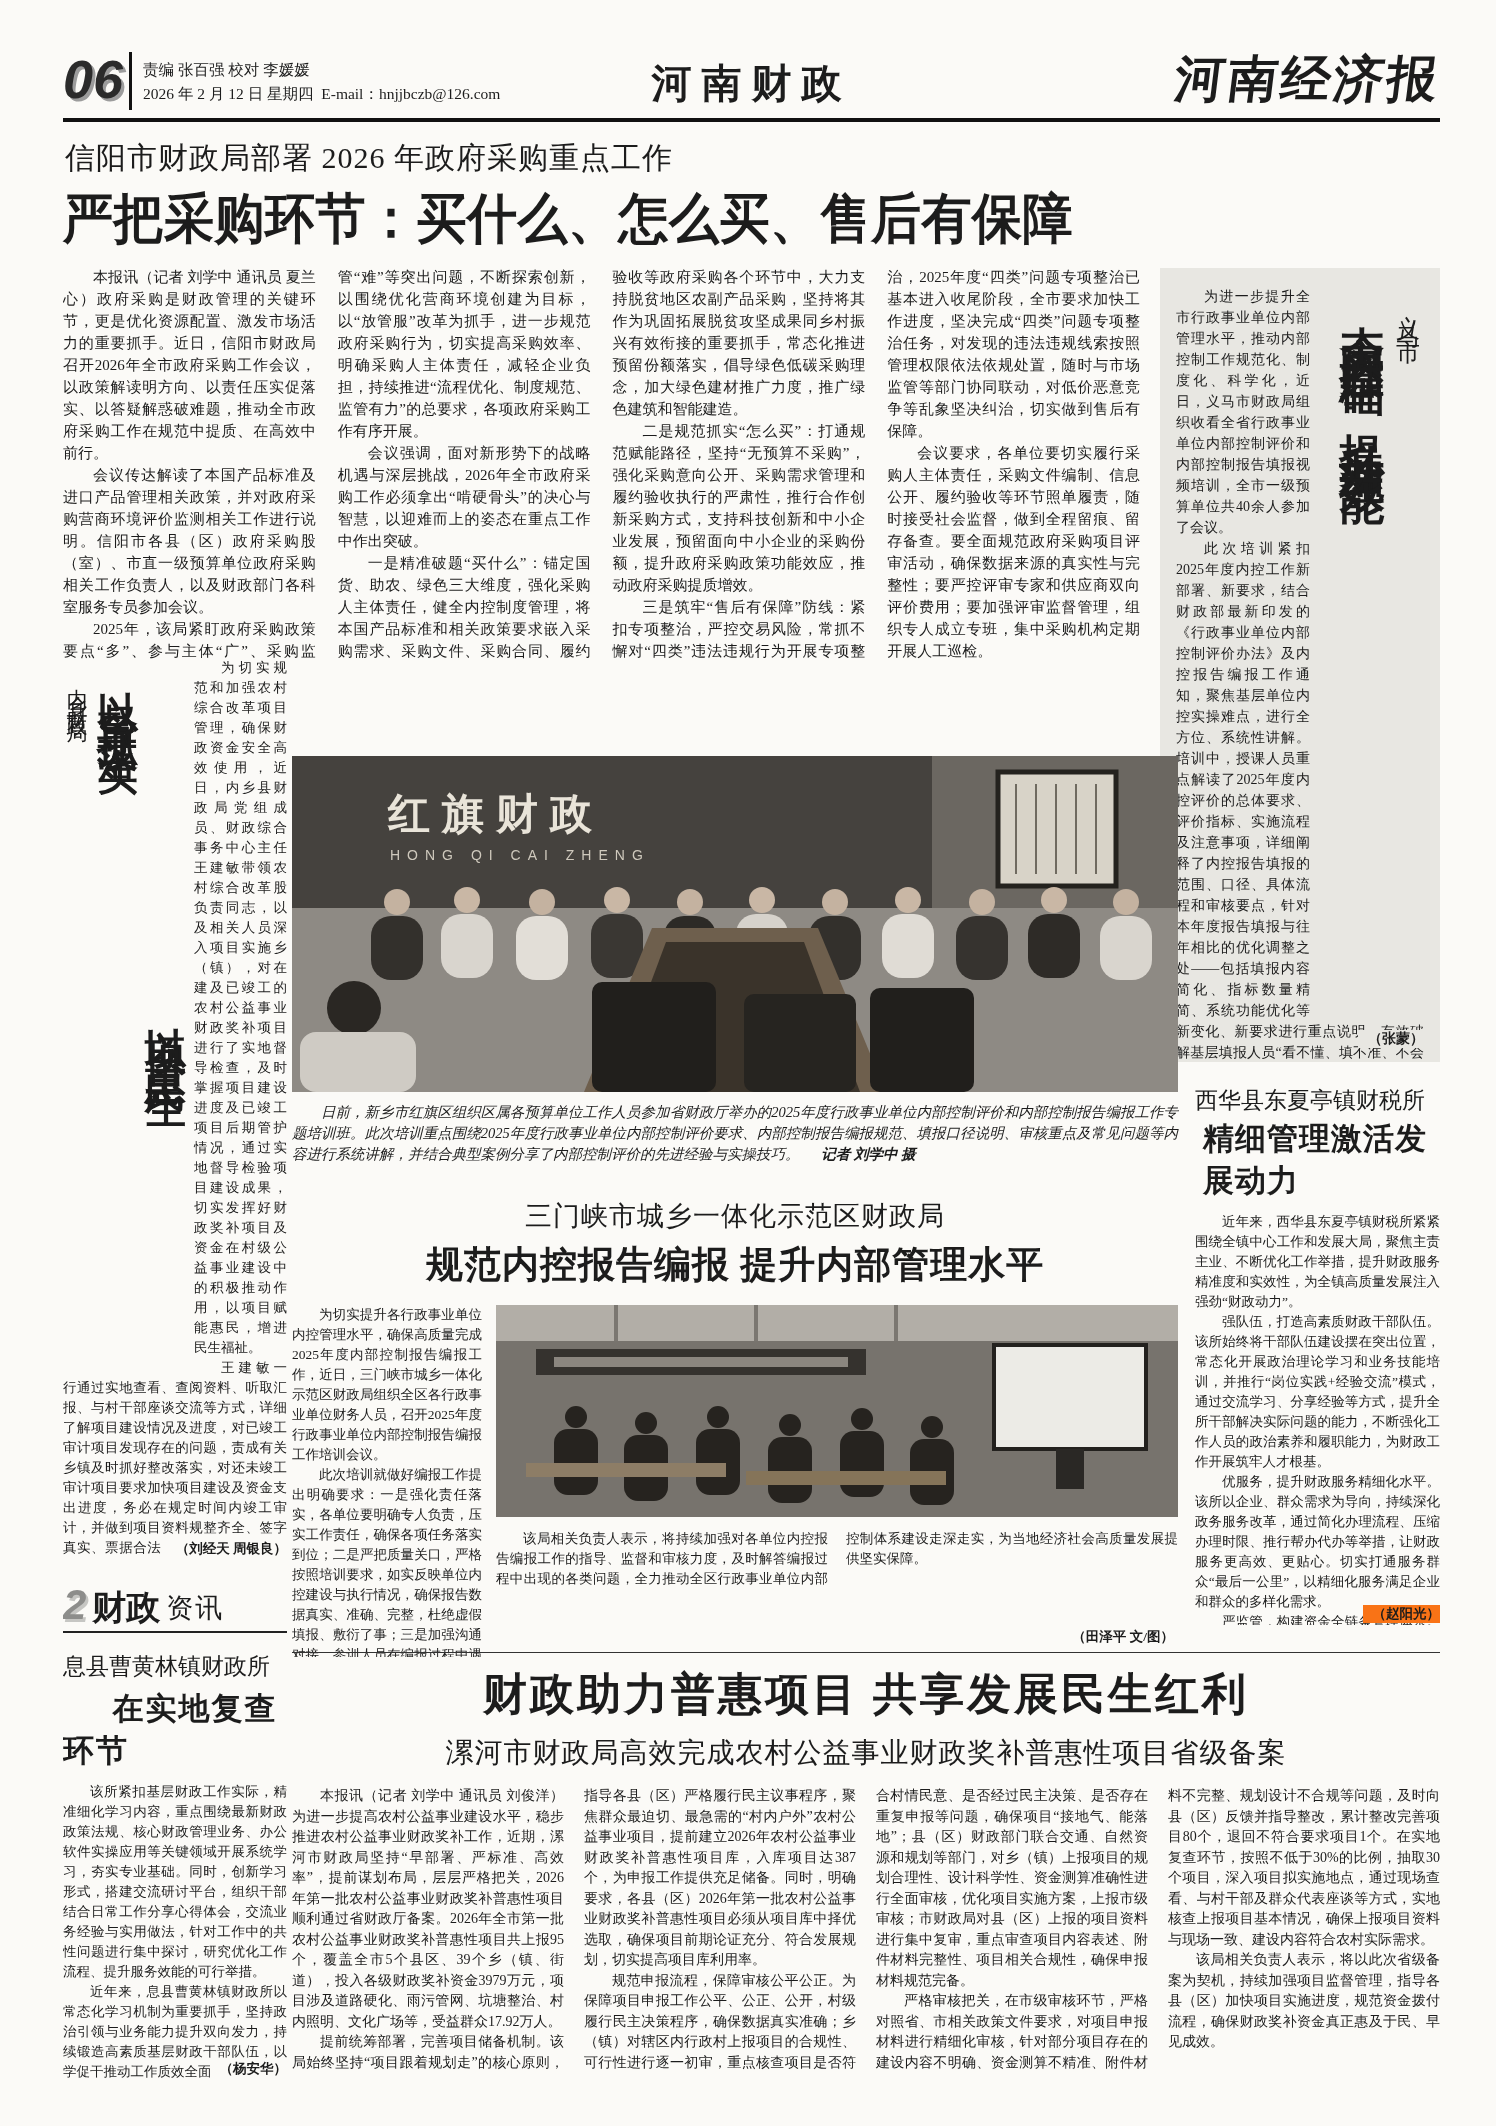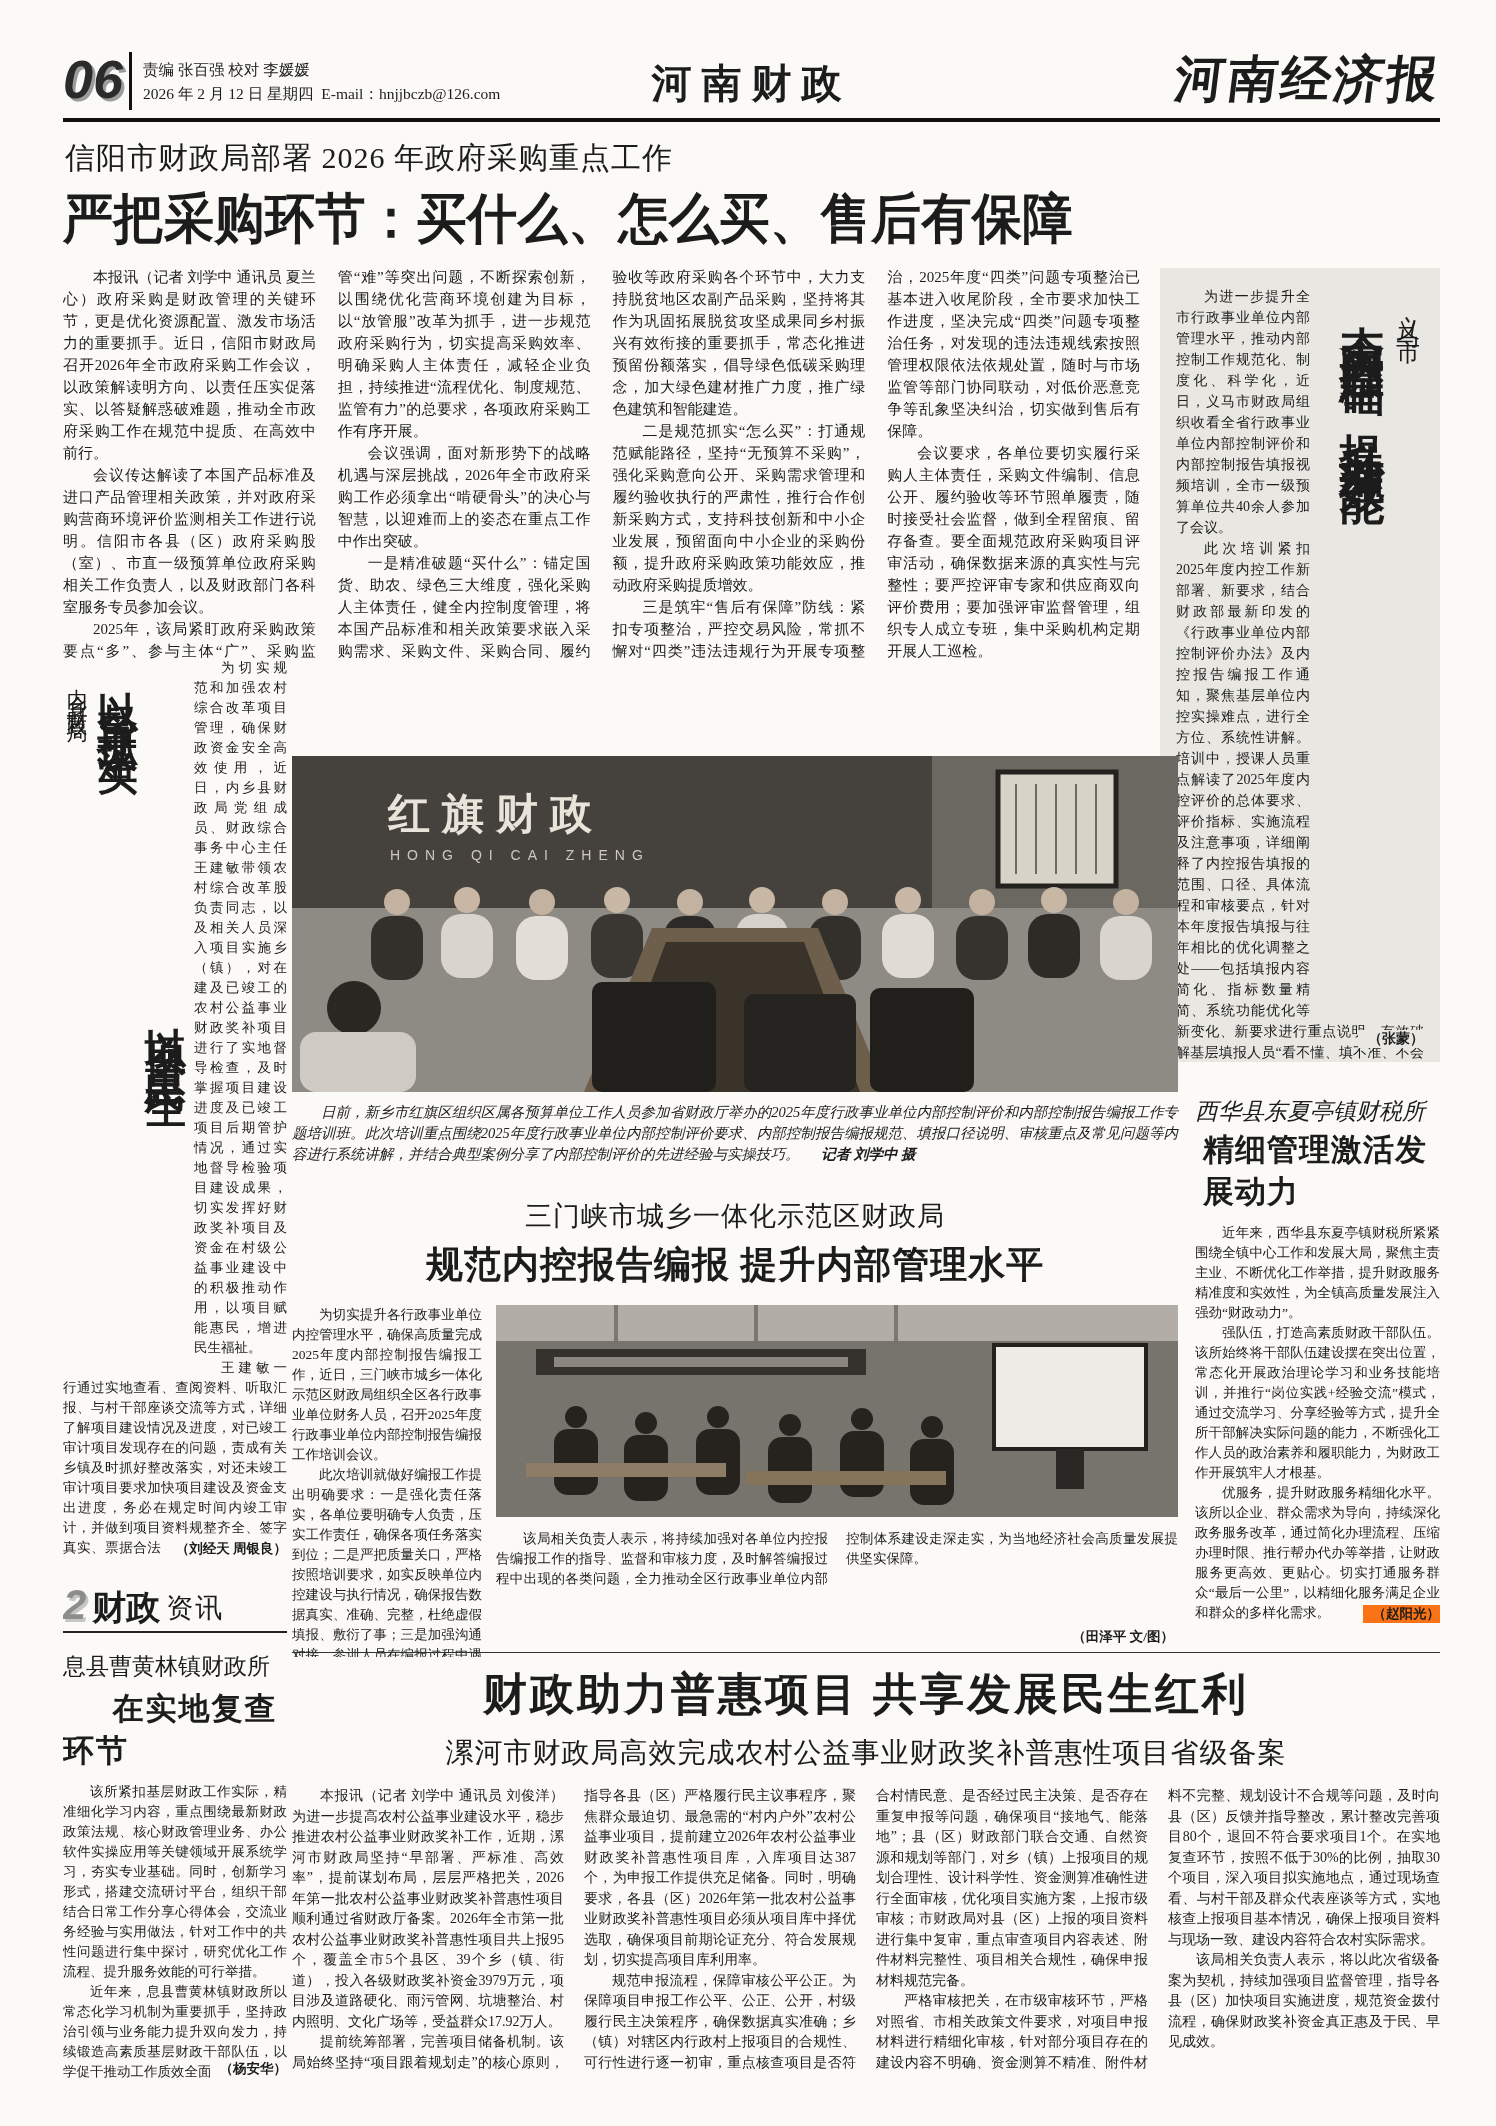--- a/index.html
+++ b/index.html
@@ -56,21 +56,21 @@
   .smx-head{text-align:center;font-size:37px;font-weight:900;letter-spacing:1px;margin:6px 0 12px 0;}
   .smx-flex{display:flex;gap:14px;height:352px;overflow:hidden;margin-top:15px;}
   .smx-col1{width:190px;flex:none;font-size:13.5px;line-height:20px;overflow:hidden;}
   .smx-right{flex:1;min-width:0;}
   .smx-cols2{column-count:2;column-gap:18px;font-size:13.5px;line-height:20px;height:122px;
              overflow:hidden;margin-top:8px;}
   .smx-byline{position:absolute;right:4px;bottom:4px;font-size:13.5px;font-weight:bold;
               background:#fbfaf7;padding-left:10px;}
   
   #xihua{position:absolute;left:1195px;top:1085px;width:245px;height:540px;overflow:hidden;}
-  .xh-kicker{font-size:23px;margin:11px 0 2px 0;font-style:italic;}
+  .xh-kicker{font-size:23px;margin:0 0 2px 0;}
   .xh-head{font-size:31px;font-weight:900;letter-spacing:1px;margin:2px 0 10px 8px;}
   .xh-body{font-size:13.5px;line-height:20px;}
   .xh-byline{position:absolute;right:0;bottom:2px;font-size:13.5px;font-weight:bold;
              background:#f97316;padding-left:10px;}
   
   #zixun{position:absolute;left:63px;top:1566px;width:224px;height:514px;overflow:hidden;}
   .zx-hdr{display:flex;align-items:flex-end;gap:6px;border-bottom:2.5px solid #222;
           padding-bottom:6px;}
   .zx-icon{font:italic 900 42px "Liberation Sans","DejaVu Sans",sans-serif;color:#8d8d8b;
            text-shadow:2.5px 2.5px 0 #c6c6c3;line-height:40px;}

